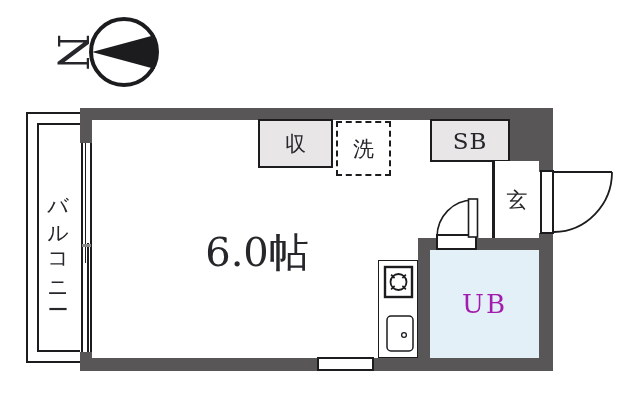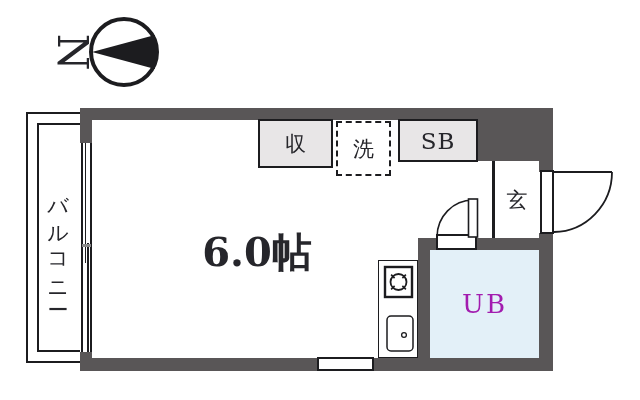--- a/index.html
+++ b/index.html
@@ -21,21 +21,21 @@
   .ink{stroke:var(--line);fill:none;}
   
   .rail{border:2px solid var(--line);background:transparent;}
   .v-text{
     writing-mode:vertical-rl;text-orientation:upright;
     font-size:21px;letter-spacing:5px;line-height:26px;
   }
   
   .fixture{background:var(--fixture-fill);border:2px solid var(--line);font-size:21px;}
   .fixture-dashed{background:#ffffff;border:2px dashed var(--line);font-size:21px;}
-  .sb{font-size:23px;letter-spacing:1px;}
+  .sb{font-size:23px;letter-spacing:1px;margin-left:32px;}
   
   .leaf{background:#ffffff;border:2px solid var(--line);}
   .doorway{background:#ffffff;border:2px solid var(--line);}
   .divider{background:var(--line);}
   .vent{background:#ffffff;border:2px solid var(--line);}
   .counter{background:#ffffff;border:1.6px solid var(--line);}
   .window-glass{background:#ffffff;}
   .pane{background:var(--line);}
   .pane-tick{background:#8a8a8a;}
   .room-size{font-size:40px;}
@@ -116,15 +116,15 @@
       <line x1="16.6" y1="18.1" x2="13.1" y2="14.6"></line>
       <line x1="24.4" y1="25.9" x2="27.9" y2="29.4"></line>
       <line x1="16.6" y1="25.9" x2="13.1" y2="29.4"></line>
     </g>
     <rect x="9" y="56" width="26" height="35" rx="4" fill="#ffffff" stroke="var(--line)" stroke-width="1.5"></rect>
     <circle cx="26" cy="75" r="2.4" class="ink" stroke-width="1.3"></circle>
   </svg>
 
   <div class="abs vent" style="left:317px;top:357px;width:57px;height:14px;"></div>
 
-  <div class="abs lbl room-size" style="left:172px;top:226px;width:170px;height:52px;font-weight:bold;">6.0帖</div>
+  <div class="abs lbl room-size" style="left:172px;top:226px;width:170px;height:52px;">6.0帖</div>
 
 </div>
 
 </body></html>

